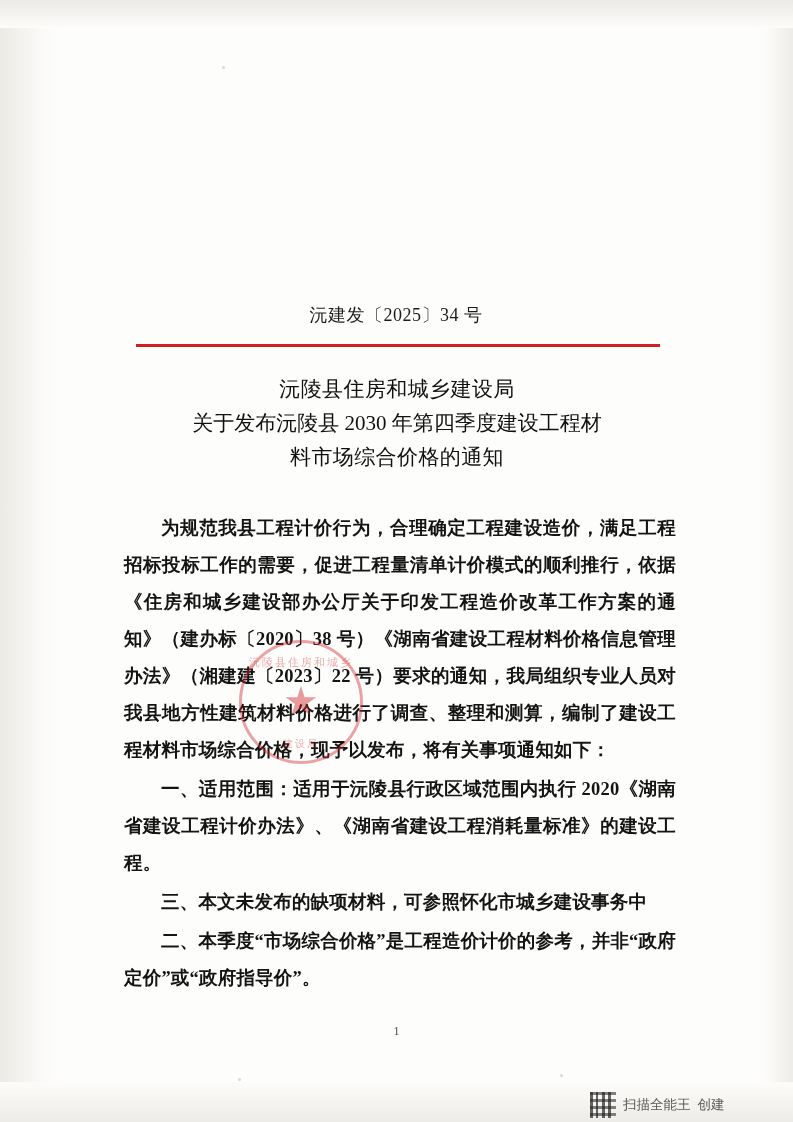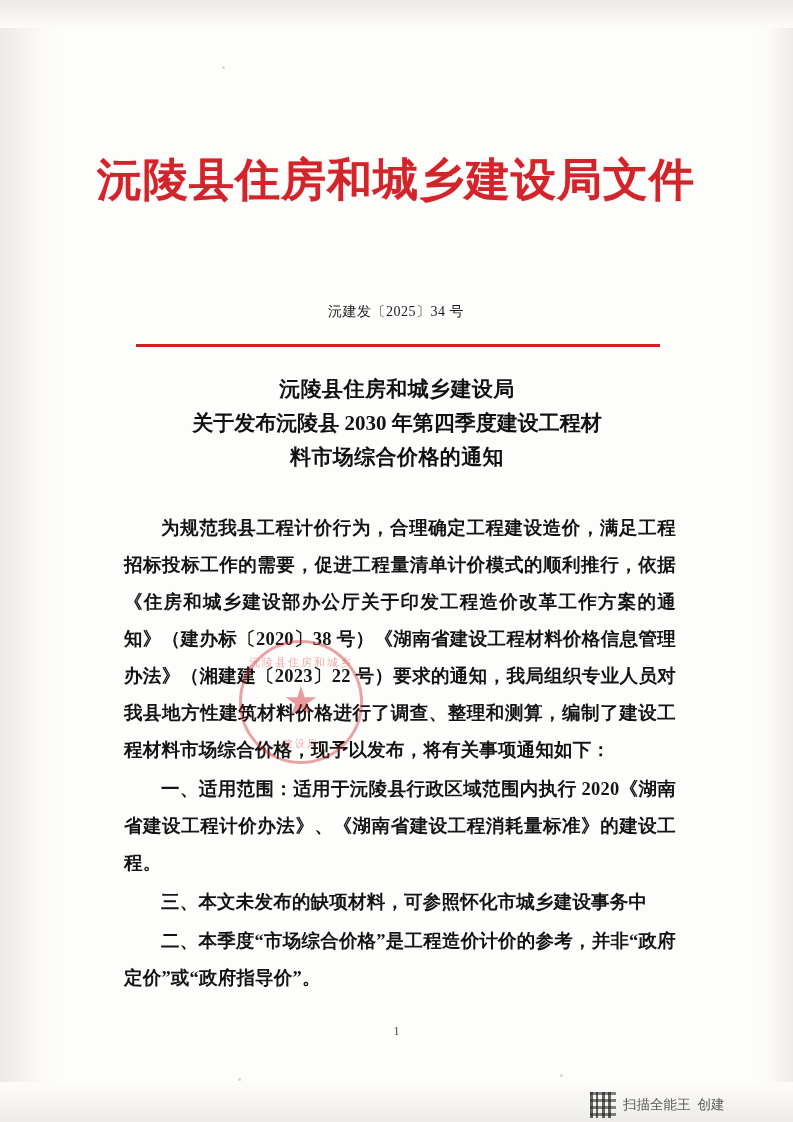--- a/index.html
+++ b/index.html
@@ -73,21 +73,21 @@
     white-space: nowrap;
   }
 
   
   .doc-number {
     position: absolute;
     left: 0;
     top: 303px;
     width: 600px;
     text-align: center;
-    font-size: 14px;
+    font-size: 18px;
     color: #1c1c1c;
     letter-spacing: 0.5px;
     font-family: "Liberation Serif", "DejaVu Serif", serif;
   }
 
   
   .red-rule {
     position: absolute;
     left: 40px;
     top: 344px;
@@ -96,21 +96,21 @@
     background: #cf2026;
   }
 
   
   .doc-heading {
     position: absolute;
     left: 36px;
     top: 372px;
     width: 530px;
     text-align: center;
-    font-weight: bold;
+    font-weight: normal;
     font-size: 21px;
     line-height: 34px;
     color: #111;
     letter-spacing: 0.4px;
   }
   .doc-heading .line {
     display: block;
     white-space: nowrap;
   }
   .doc-heading .line.l2 { letter-spacing: 0px; }
@@ -222,23 +222,20 @@
   <div class="scan-edge-right"></div>
   <div class="scan-edge-top"></div>
   <div class="scan-edge-bottom"></div>
 
   <div class="speck" style="left:222px; top:66px; width:3px; height:3px;"></div>
   <div class="speck" style="left:238px; top:1078px; width:3px; height:3px;"></div>
   <div class="speck" style="left:560px; top:1074px; width:3px; height:3px;"></div>
 
   <div class="content">
 
-    <div class="masthead">
-      <div class="title">沅陵县住房和城乡建设局文件</div>
-    </div>
 
     <div class="doc-number">沅建发〔2025〕34 号</div>
 
     <div class="red-rule"></div>
 
     <div class="doc-heading">
       <span class="line l1">沅陵县住房和城乡建设局</span>
       <span class="line l2">关于发布沅陵县 2030 年第四季度建设工程材</span>
       <span class="line l3">料市场综合价格的通知</span>
     </div>

